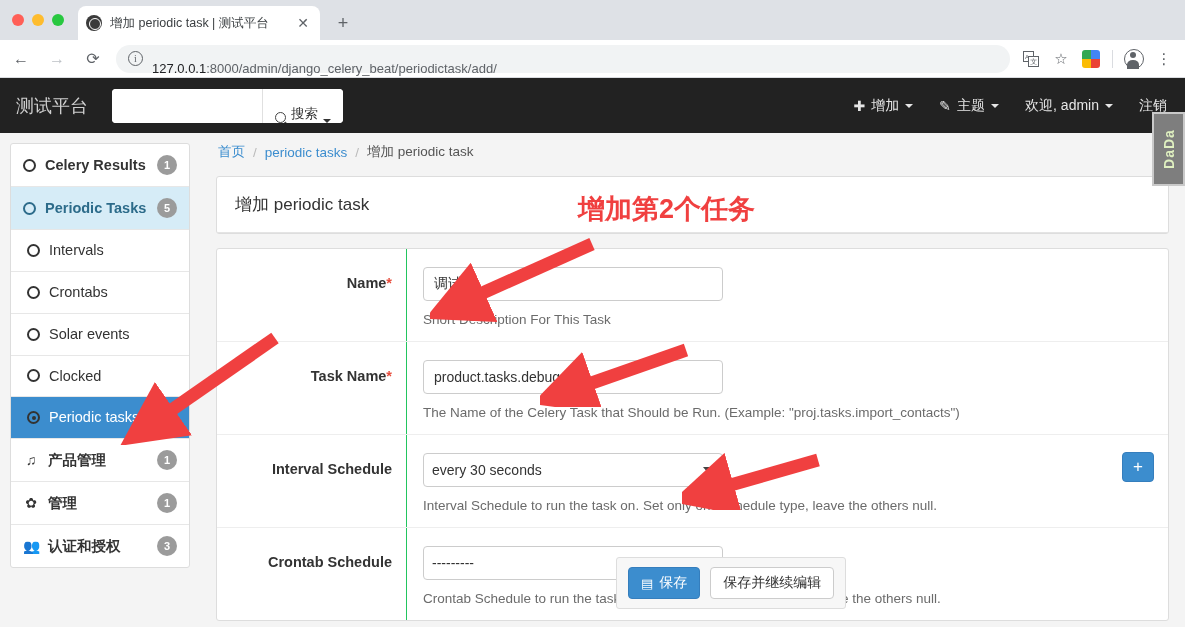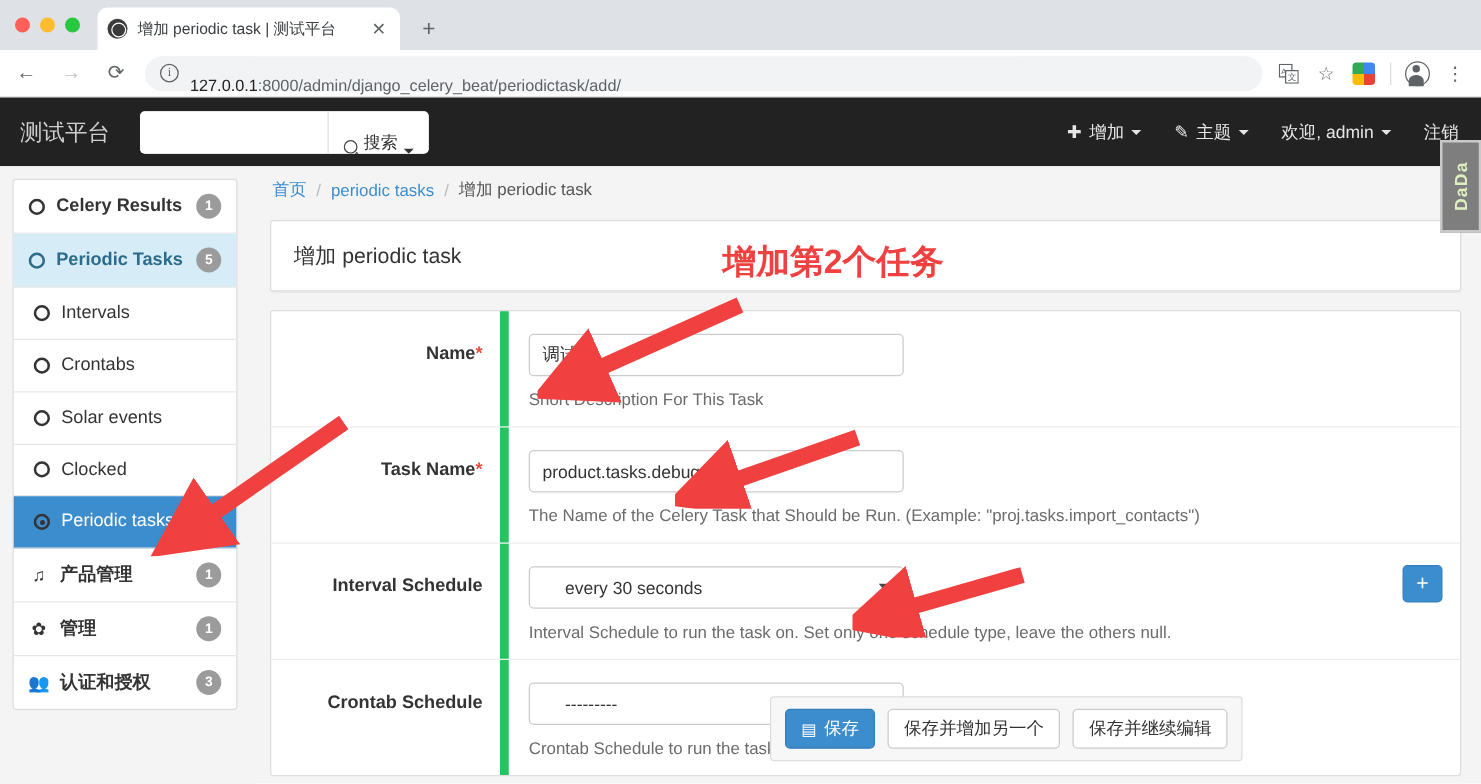--- a/index.html
+++ b/index.html
@@ -188,36 +188,36 @@
     padding: 16px 18px; font-size: 17px; color: #333;
     border-bottom: 1px solid #e4e4e4;
   }
   .form-panel {
     margin: 14px 8px 0 14px; background: #fff; border: 1px solid #ddd;
     border-radius: 3px;
   }
   .form-row { display: flex; border-bottom: 1px solid #eee; min-height: 90px; }
   .form-row:last-child { border-bottom: none; }
   .row-label {
-    width: 190px; flex: 0 0 190px; border-right: 7px solid #22c55e;
+    width: 190px; flex: 0 0 190px; border-right: 1px solid #22c55e;
     display: flex; align-items: flex-start; justify-content: flex-end;
     padding: 26px 14px 0 0; font-size: 14.5px; font-weight: bold; color: #333;
   }
   .req { color: #e74c3c; }
   .row-field { flex: 1; padding: 18px 16px 14px 16px; position: relative; }
   .txt-input {
     width: 300px; height: 34px; border: 1px solid #ccc; border-radius: 4px;
     padding: 0 10px; font-size: 14px; color: #333; outline: none;
     font-family: "Liberation Sans", sans-serif; background: #fff;
   }
   .helptext { margin-top: 11px; font-size: 13.5px; color: #6b6b6b; }
   .sel-wrap { position: relative; width: 300px; }
   .sel {
     width: 300px; height: 34px; border: 1px solid #ccc; border-radius: 4px;
-    padding: 0 28px 0 28px; font-size: 14px; color: #333;
+    padding: 0 28px 0 8px; font-size: 14px; color: #333;
     display: flex; align-items: center; background: #fff; cursor: pointer;
   }
   .sel-caret {
     position: absolute; right: 10px; top: 14px; width: 0; height: 0;
     border-left: 5px solid transparent; border-right: 5px solid transparent;
     border-top: 6px solid #444; pointer-events: none;
   }
   .add-btn {
     position: absolute; right: 14px; top: 17px; width: 32px; height: 30px;
     background: #3c8dce; border: 1px solid #357ebd; border-radius: 4px;
@@ -464,21 +464,20 @@
         </div>
 
       </div>
     </div>
 
     <div class="submit-bar" style="left:616px; top:424px;">
       <div class="btn btn-primary">
         <span class="save-gly">▤</span>
         <span>保存</span>
       </div>
-      <div class="btn btn-default">保存并增加另一个</div>
       <div class="btn btn-default">保存并继续编辑</div>
     </div>
 
   </div>
 
   <div class="side-widget">
     <span>DaDa</span>
   </div>
 
   <div class="annot-text">增加第2个任务</div>

